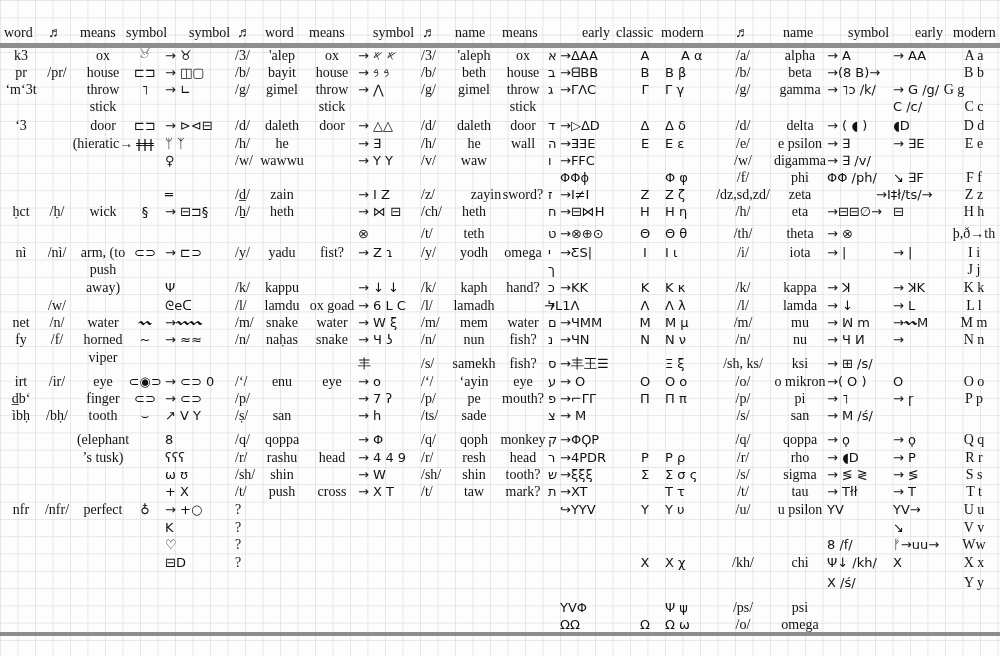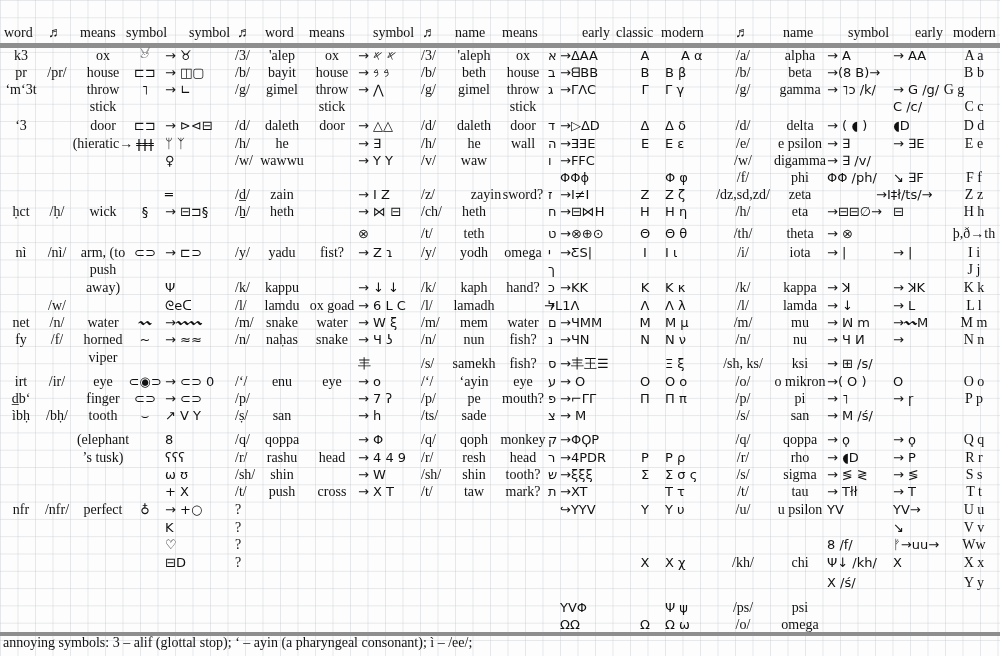--- a/index.html
+++ b/index.html
@@ -812,14 +812,13 @@
     <span class="c" style="left:708px;width:70px">/o/</span>
     <span class="c" style="left:770px;width:60px">omega</span>
     <span class="sym" style="left:827px"></span>
     <span class="sym" style="left:893px"></span>
     <span class="c" style="left:948px;width:52px"></span>
   </div>
     </div>
 
   <div class="rule" style="top:632px; height:4px"></div>
 
-  <div class="footer">annoying symbols: 3 – alif (glottal stop); ‘ – ayin (a pharyngeal consonant); ì – /ee/;</div>
 </div>
 
 </body></html>

